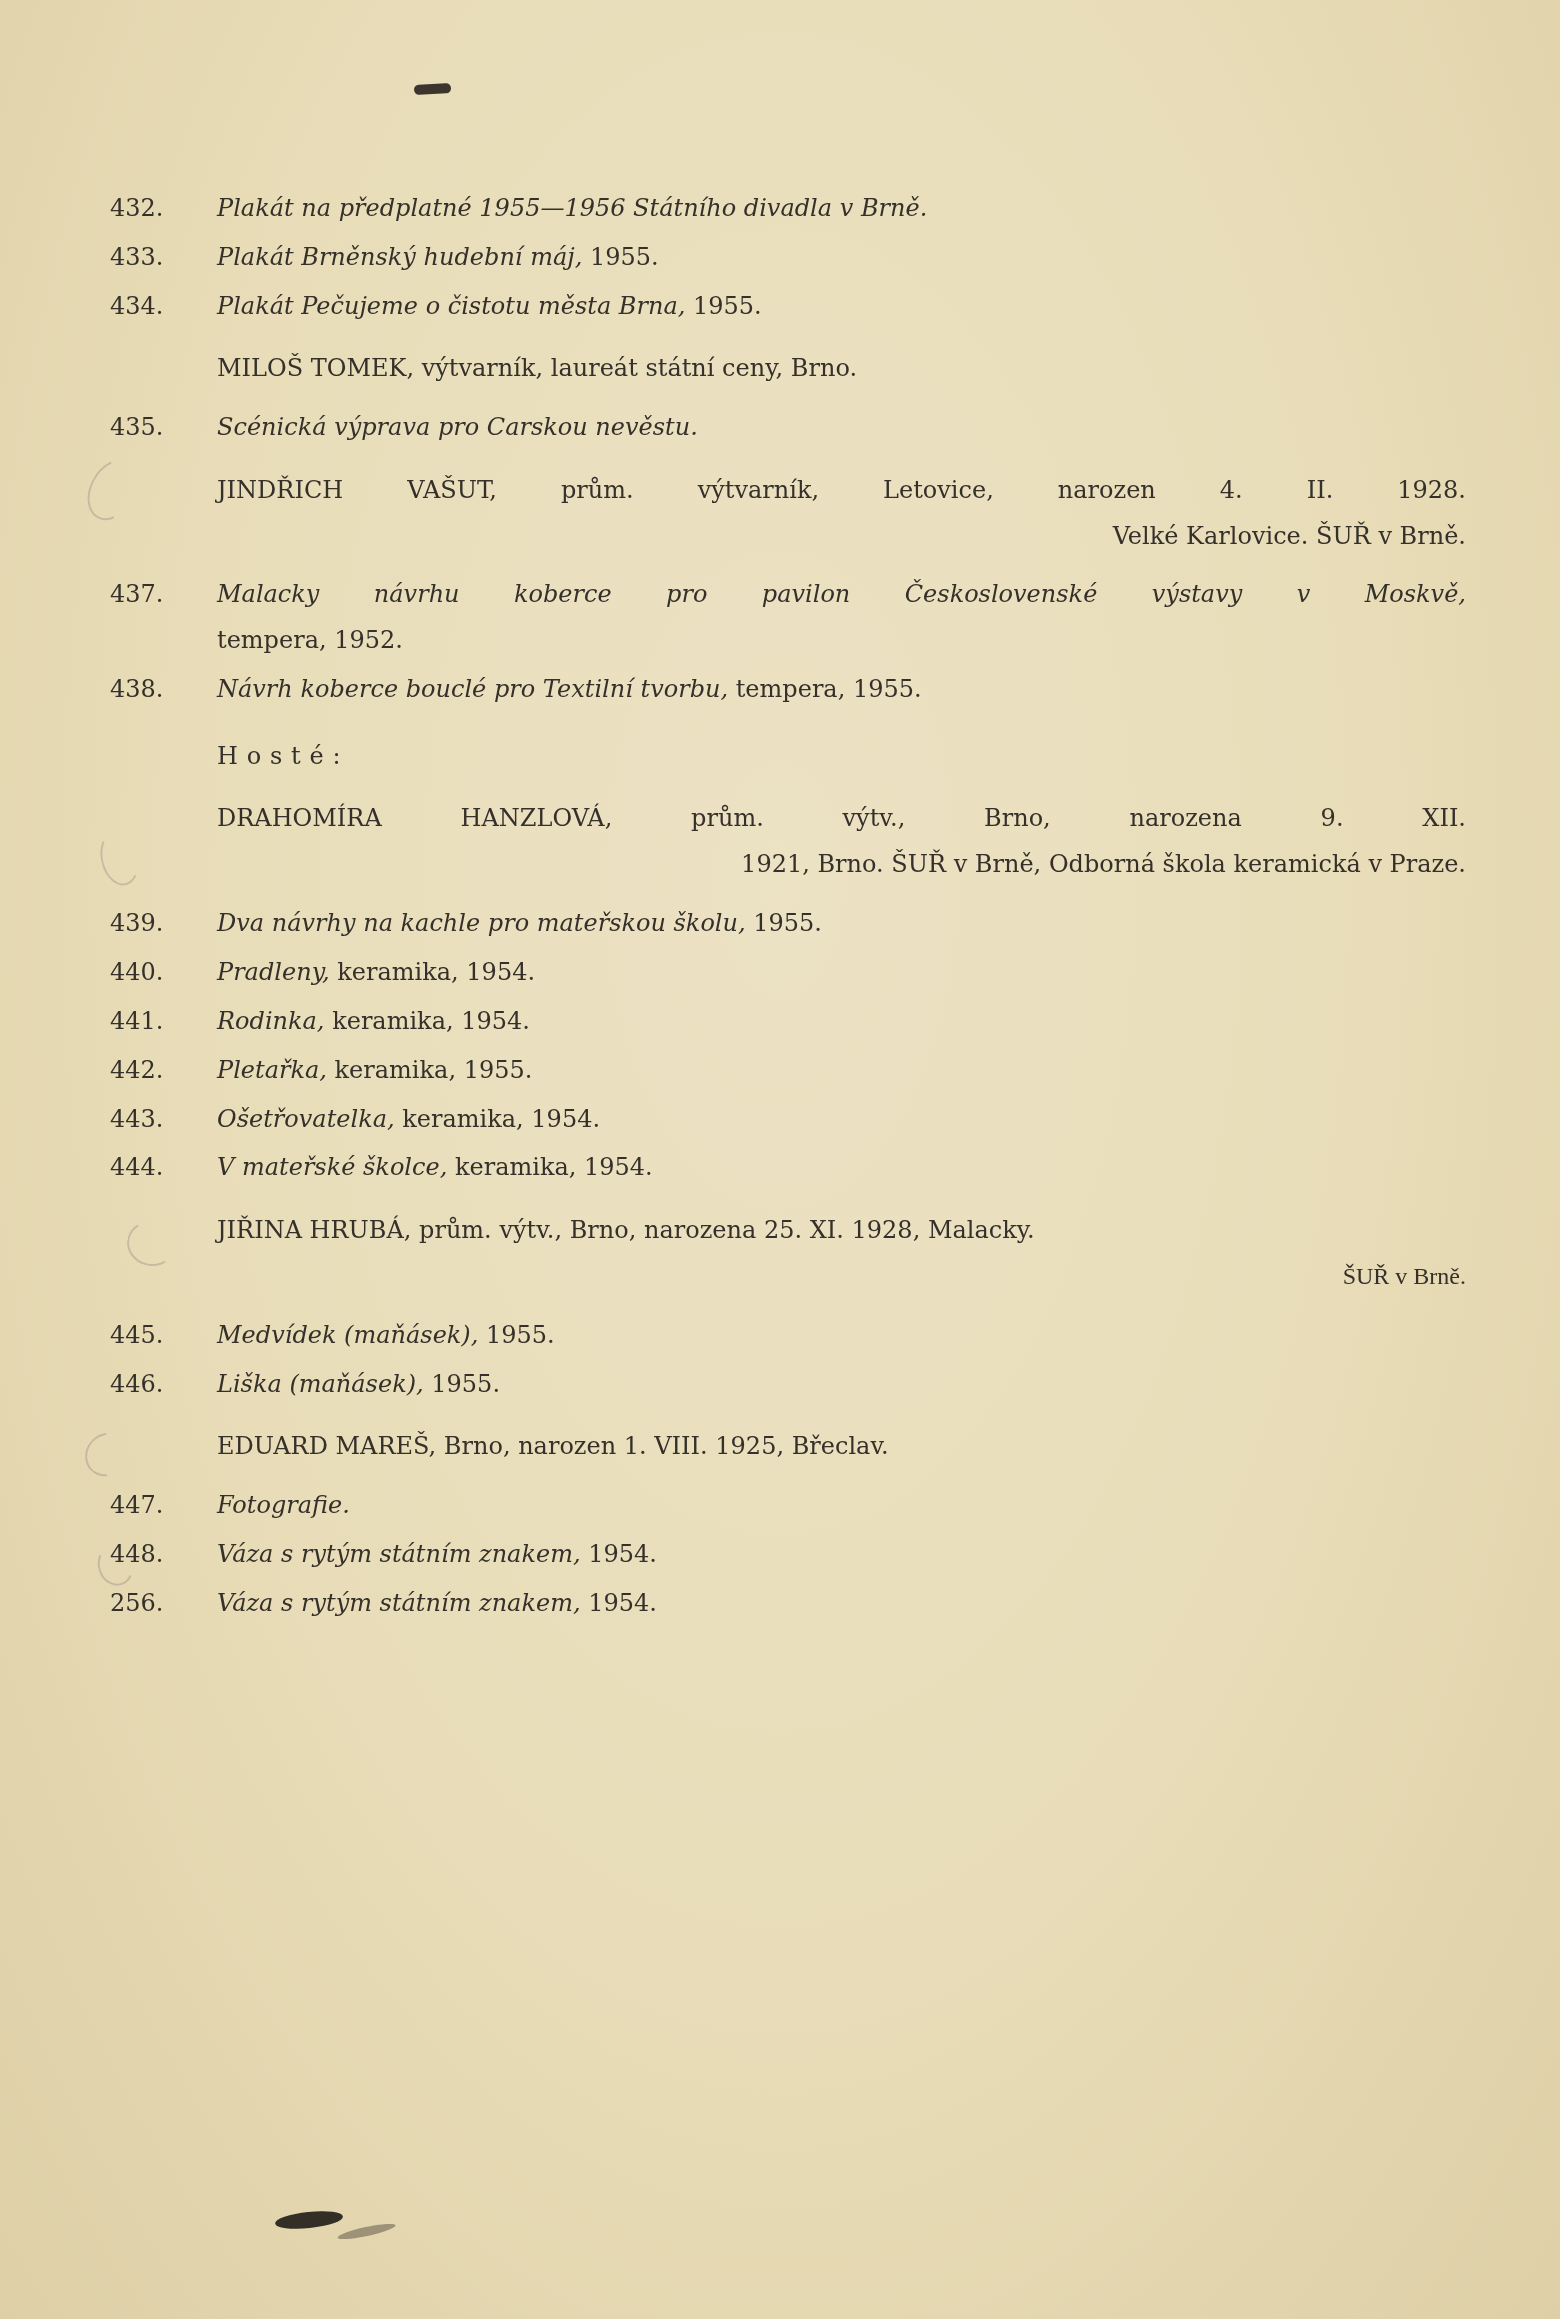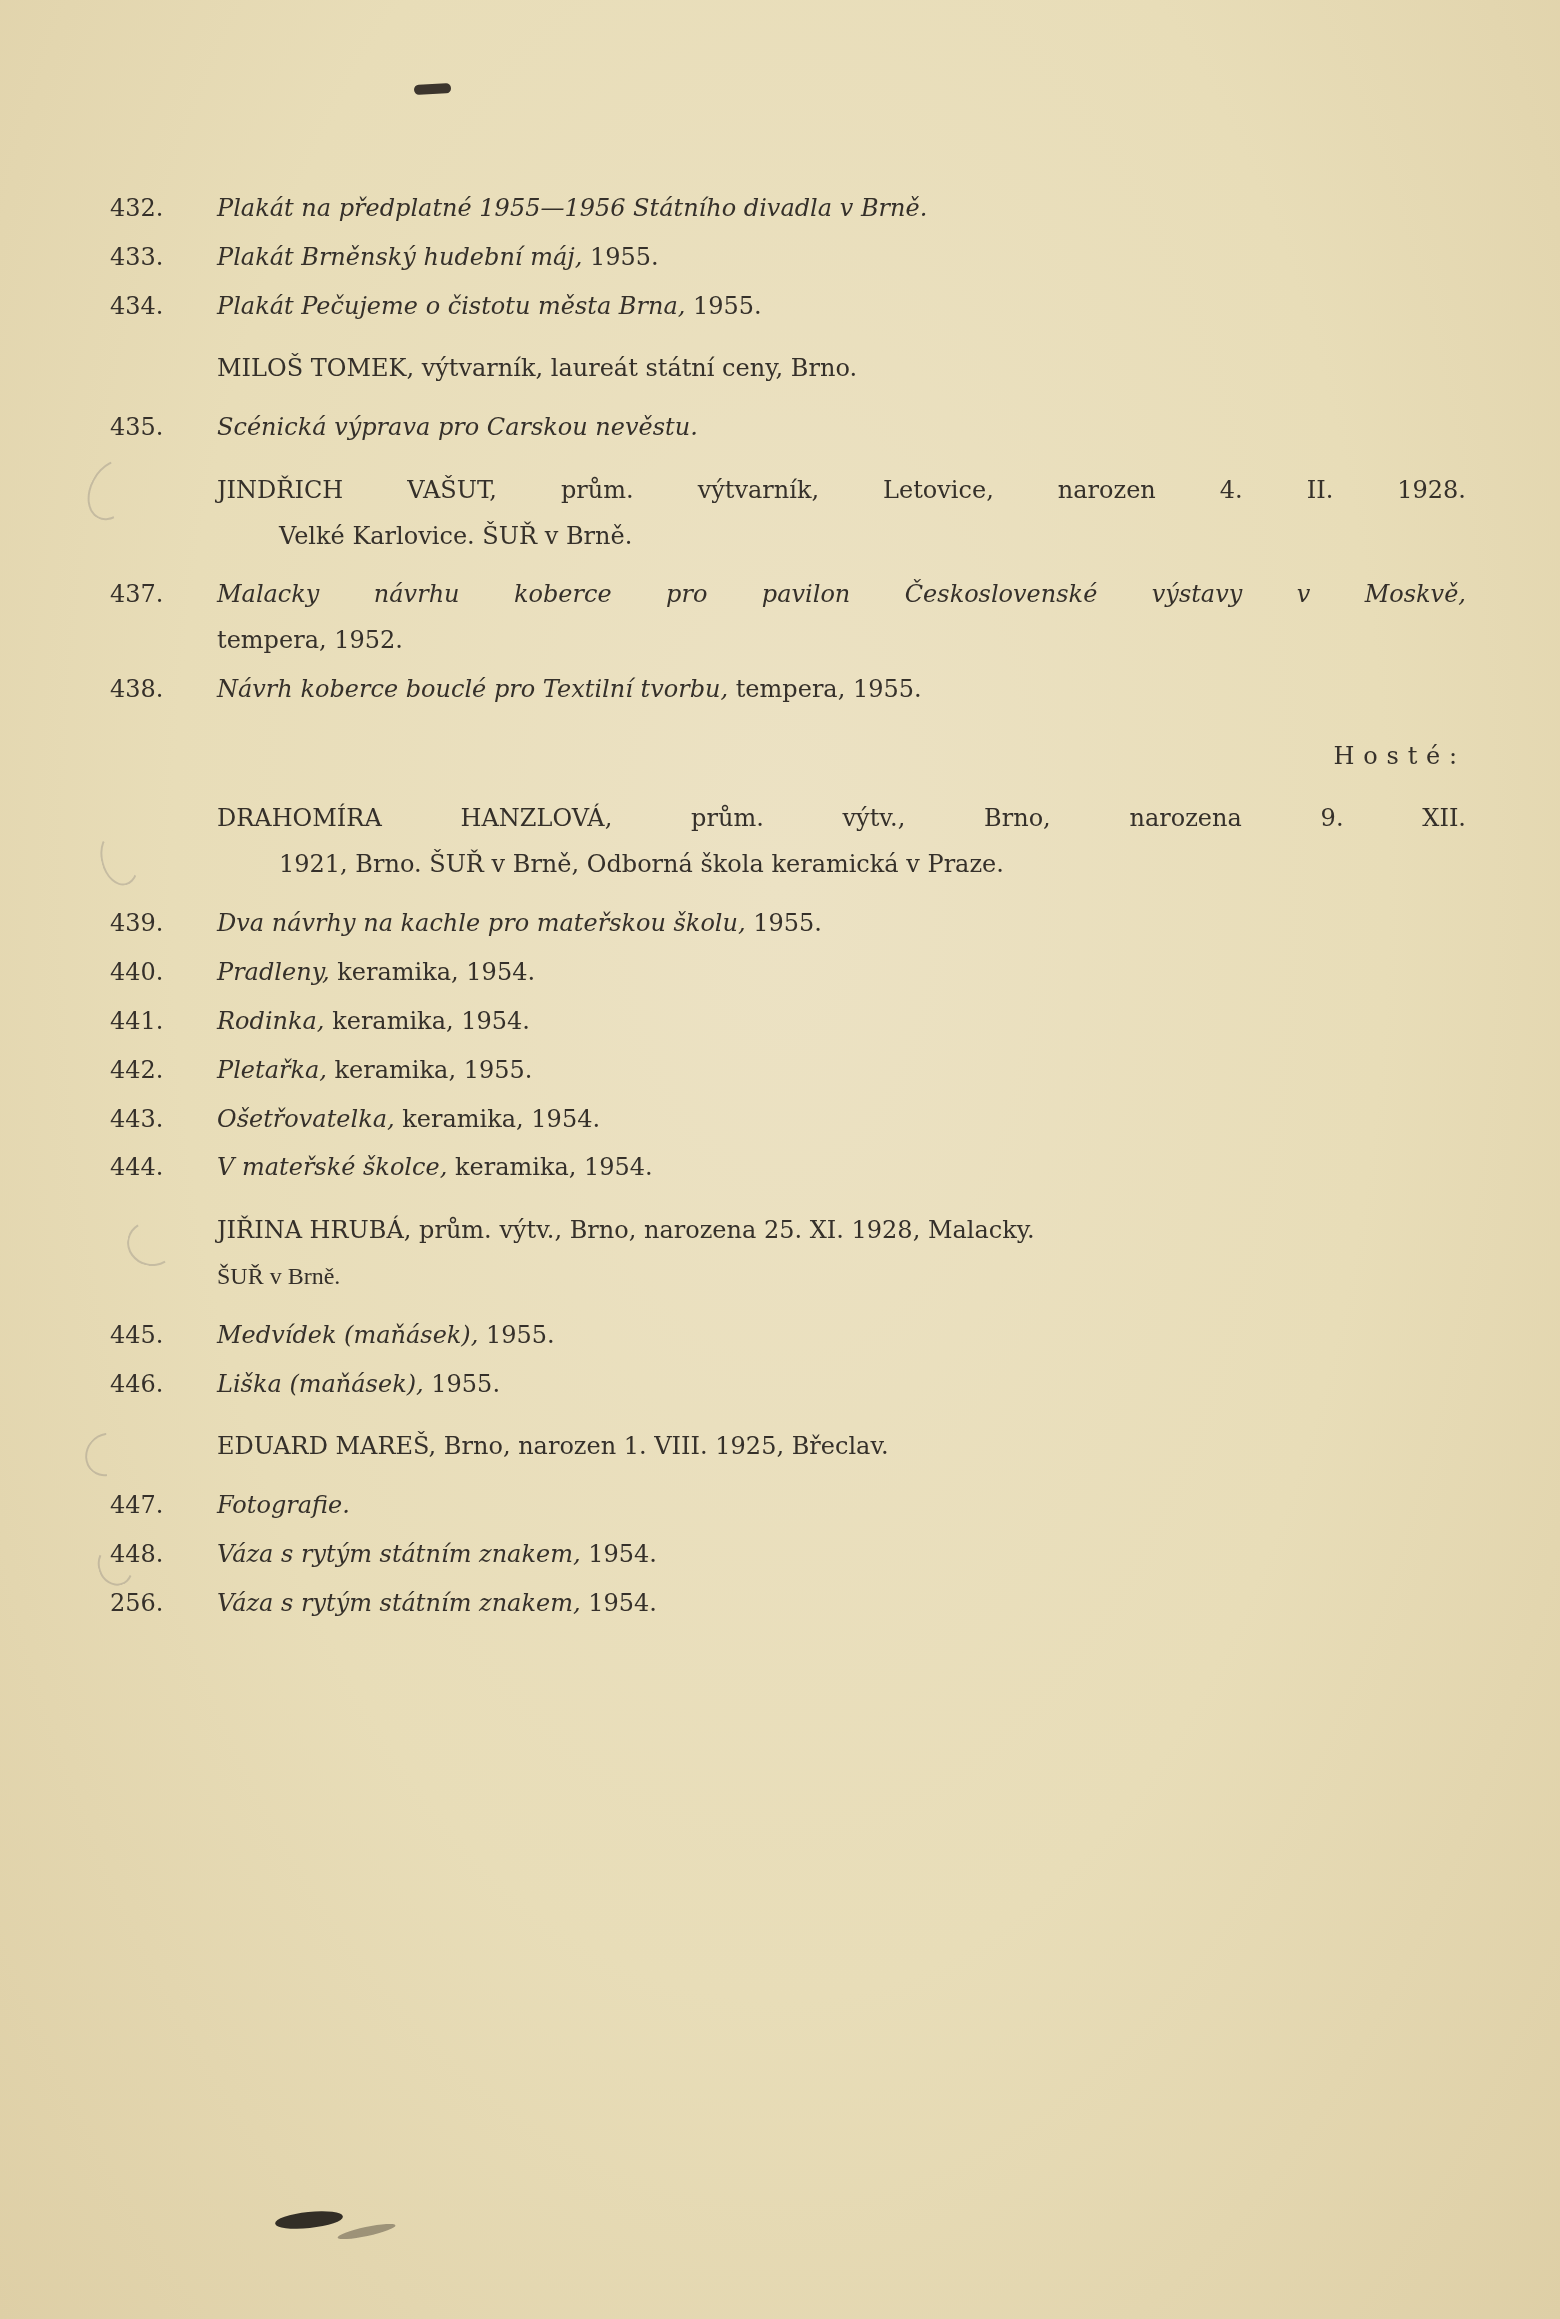--- a/index.html
+++ b/index.html
@@ -30,27 +30,26 @@
   .num {
     display: inline-block;
     width: 107px;
     text-indent: 0;
     vertical-align: baseline;
   }
   .it { font-style: italic; }
   .rm { font-style: normal; }
   .stretch { text-align: justify; text-align-last: justify; }
   .heading { padding-left: 107px; margin: 16.6px 0 12.7px 0; }
-  .heading .line2 { padding-left: 62px; }
+  .heading .line2 { padding-left: 62px; text-align: right; }
   .heading .line2.flush { padding-left: 0; font-family: Liberation Serif, serif; }
   .guests {
     padding-left: 107px;
     margin: 20.5px 0 13.7px 0;
     letter-spacing: 8.8px;
-    text-align: right;
   }
   
   .dash-top {
     position: absolute;
     left: 414px; top: 84px;
     width: 37px; height: 9.8px;
     background: #3c352d;
     border-radius: 4.9px;
     transform: rotate(-3deg);
   }

